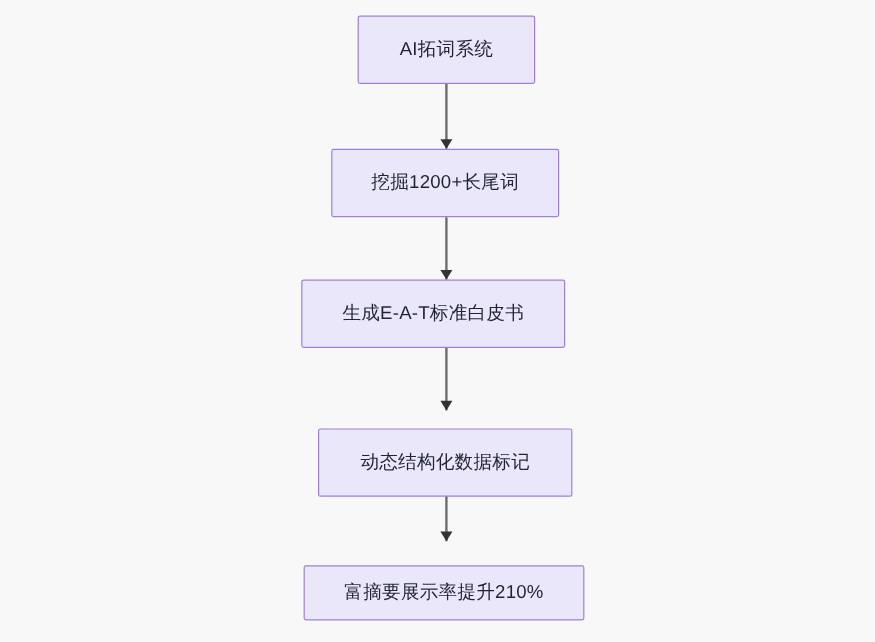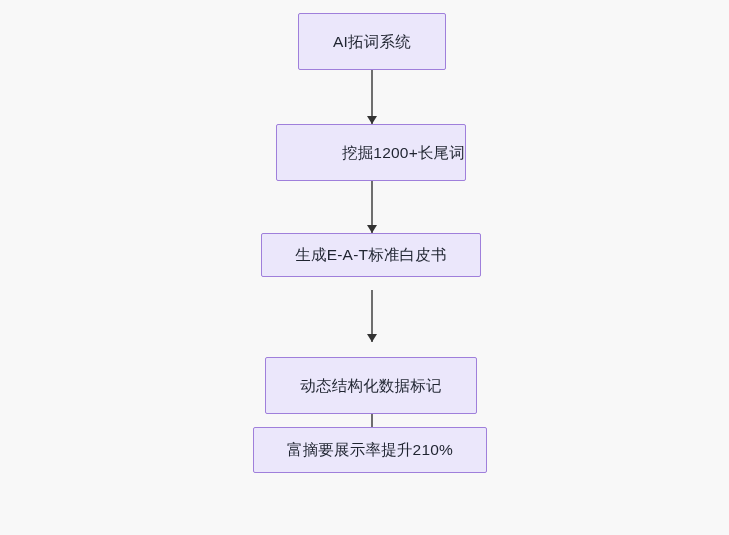--- a/index.html
+++ b/index.html
@@ -74,26 +74,26 @@
     <div class="edge-head" style="top: 44px; border-top-color: rgb(51, 51, 51);"></div>
   </div>
   <div class="edge" id="edge-3" style="left: 371px; top: 399px; width: 2px; height: 52px;">
     <div class="edge-line" style="height: 52px; background: rgb(110, 110, 110);"></div>
     <div class="edge-head" style="top: 44px; border-top-color: rgb(51, 51, 51);"></div>
   </div>
 
   <div class="node" id="node-0" style="left: 298px; top: 13px; width: 148px; height: 57px; background: rgb(235, 231, 251); border-color: rgb(159, 127, 219); color: rgb(31, 36, 48); text-align: right;">
     <span class="node-label">AI拓词系统</span>
   </div>
-  <div class="node" id="node-1" style="left: 276px; top: 124px; width: 190px; height: 57px; background: rgb(235, 231, 251); border-color: rgb(159, 127, 219); color: rgb(31, 36, 48); justify-content: flex-end;">
+  <div class="node" id="node-1" style="left: 276px; top: 124px; width: 190px; height: 57px; background: rgb(235, 231, 251); border-color: rgb(159, 127, 219); color: rgb(31, 36, 48);">
     <span class="node-label">挖掘1200+长尾词</span>
   </div>
-  <div class="node" id="node-2" style="left: 261px; top: 233px; width: 220px; height: 44px; background: rgb(235, 231, 251); border-color: rgb(159, 127, 219); color: rgb(31, 36, 48);">
+  <div class="node" id="node-2" style="left: 251px; top: 233px; width: 220px; height: 57px; background: rgb(235, 231, 251); border-color: rgb(159, 127, 219); color: rgb(31, 36, 48);">
     <span class="node-label">生成E-A-T标准白皮书</span>
   </div>
   <div class="node" id="node-3" style="left: 265px; top: 342px; width: 212px; height: 57px; background: rgb(235, 231, 251); border-color: rgb(159, 127, 219); color: rgb(31, 36, 48); margin-top: 15px;">
     <span class="node-label">动态结构化数据标记</span>
   </div>
-  <div class="node" id="node-4" style="left: 253px; top: 427px; width: 234px; height: 46px; background: rgb(235, 231, 251); border-color: rgb(159, 127, 219); color: rgb(31, 36, 48);">
+  <div class="node" id="node-4" style="left: 253px; top: 471px; width: 234px; height: 46px; background: rgb(235, 231, 251); border-color: rgb(159, 127, 219); color: rgb(31, 36, 48);">
     <span class="node-label">富摘要展示率提升210%</span>
   </div>
 
 </div>
 
 </body></html>

